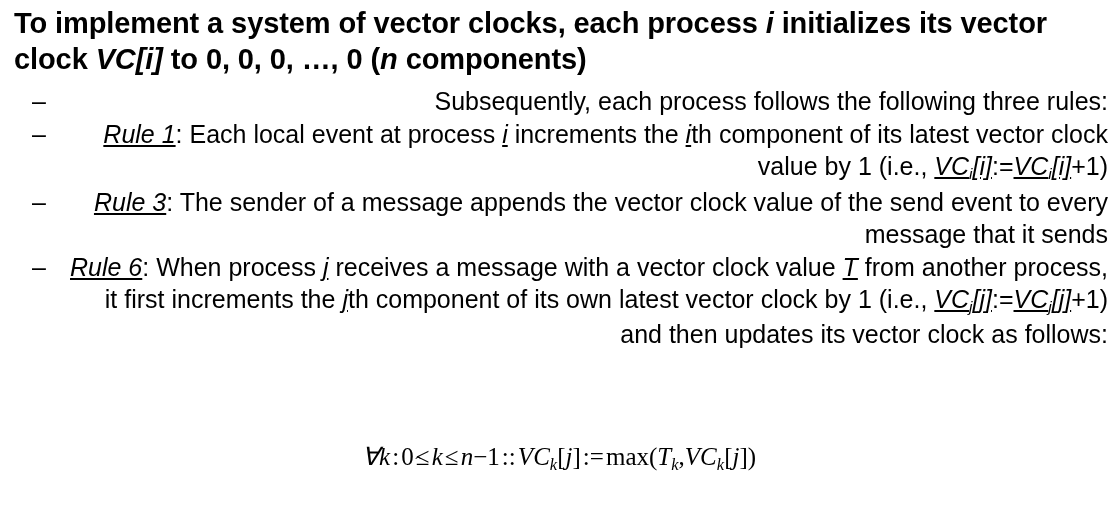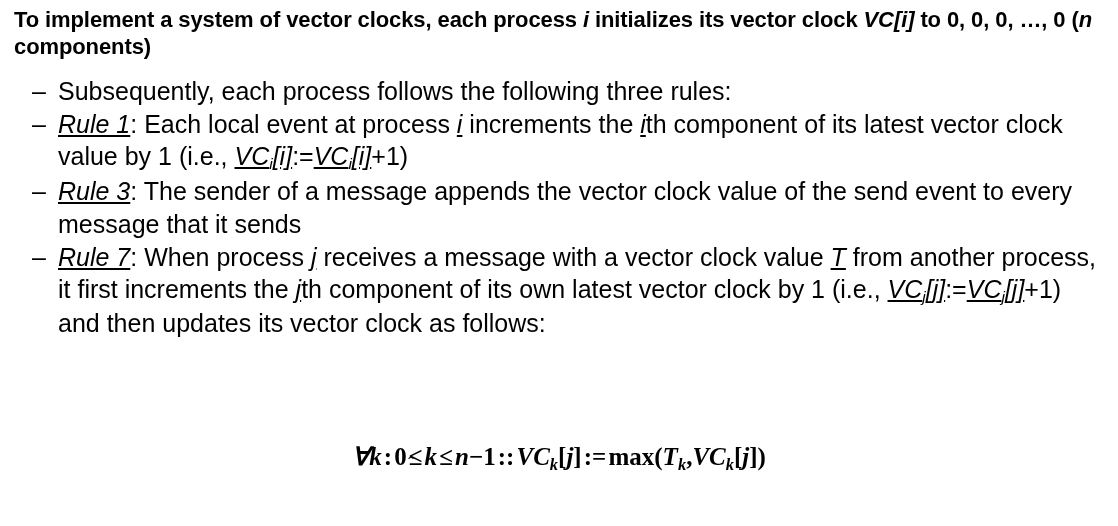--- a/index.html
+++ b/index.html
@@ -15,25 +15,25 @@
     overflow: hidden;
   }
   .slide {
     width: 1118px;
     height: 526px;
     position: relative;
     box-sizing: border-box;
     padding: 6px 10px 0 14px;
   }
   .title {
-    font-size: 22px;
+    font-size: 29px;
     font-weight: bold;
     line-height: 1.24;
     letter-spacing: -0.1px;
-    margin: 0 0 14px 0;
+    margin: 0 0 7px 0;
   }
   .title i {
     font-style: italic;
   }
   .bullets {
     margin: 0;
     padding: 0;
     list-style: none;
   }
   .bullet {
@@ -45,39 +45,39 @@
     padding-left: 18px;
   }
   .dash {
     flex: 0 0 auto;
     width: 26px;
     font-size: 25px;
     line-height: 1.29;
   }
   .btext {
     flex: 1 1 auto;
+    text-align: right;
   }
   .btext i {
     font-style: italic;
     text-decoration: underline;
   }
   .sub {
     font-size: 0.62em;
     vertical-align: -0.28em;
     font-style: italic;
   }
   .formula {
     position: absolute;
     left: 0;
     right: 0;
     top: 442px;
     text-align: center;
     font-family: "Liberation Serif", serif;
     font-size: 25px;
-    font-weight: bold;
   }
   .formula .it { font-style: italic; }
   .formula .up { font-style: normal; }
   .formula .sb {
     font-size: 0.66em;
     vertical-align: -0.3em;
     font-style: italic;
   }
   .formula .caret {
     position: relative;
@@ -106,19 +106,19 @@
     <li class="bullet">
       <span class="dash">–</span>
       <span class="btext"><i>Rule 1</i>: Each local event at process <i>i</i> increments the <i>i</i>th component of its latest vector clock value by 1 (i.e., <i>VC<span class="sub">i</span>[i]</i>:=<i>VC<span class="sub">i</span>[i]</i>+1)</span>
     </li>
     <li class="bullet">
       <span class="dash">–</span>
       <span class="btext"><i>Rule 3</i>: The sender of a message appends the vector clock value of the send event to every message that it sends</span>
     </li>
     <li class="bullet">
       <span class="dash">–</span>
-      <span class="btext"><i>Rule 7</i>: When process <i>j</i> receives a message with a vector clock value <i>T</i> from another process, it first increments the <i>j</i>th component of its own latest vector clock by 1 (i.e., <i>VC<span class="sub">j</span>[j]</i>:=<i>VC<span class="sub">j</span>[j]</i>+1) and then updates its vector clock as follows:</span>
+      <span class="btext"><i>Rule 6</i>: When process <i>j</i> receives a message with a vector clock value <i>T</i> from another process, it first increments the <i>j</i>th component of its own latest vector clock by 1 (i.e., <i>VC<span class="sub">j</span>[j]</i>:=<i>VC<span class="sub">j</span>[j]</i>+1) and then updates its vector clock as follows:</span>
     </li>
   </ul>
 
   <div class="formula"><span class="it">∀k</span><span class="up"> : </span><span class="up">0</span><span class="caret"></span><span class="up"> ≤ </span><span class="it">k</span><span class="up"> ≤ </span><span class="it">n</span><span class="up">−</span><span class="up">1</span><span class="up"> :: </span><span class="it">VC</span><span class="sb">k</span><span class="up">[</span><span class="it">j</span><span class="up">]</span><span class="up"> := </span><span class="up">max(</span><span class="it">T</span><span class="sb">k</span><span class="up">,</span><span class="it">VC</span><span class="sb">k</span><span class="up">[</span><span class="it">j</span><span class="up">]</span><span class="up">)</span></div>
 
 </div>
 
 </body></html>

